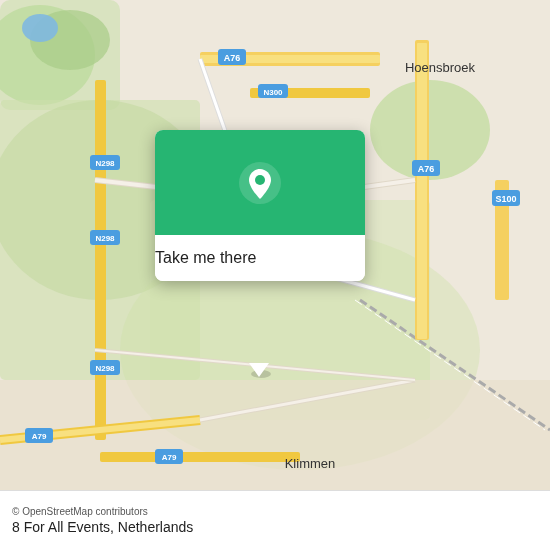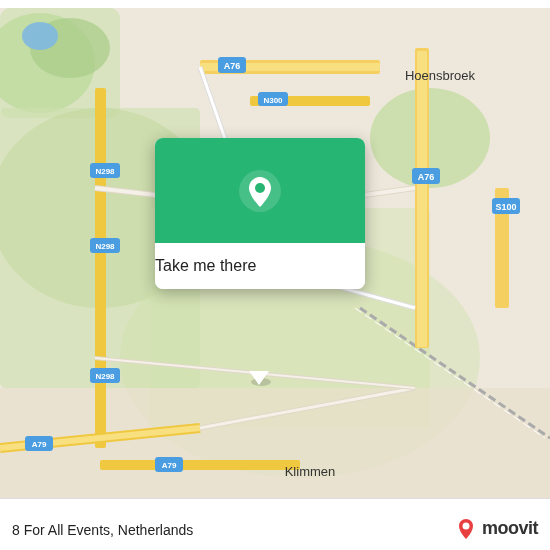--- a/index.html
+++ b/index.html
@@ -10,21 +10,20 @@
       overflow: hidden;
       position: relative;
     }
 
     #map-container {
       width: 550px;
       height: 490px;
       position: relative;
       overflow: hidden;
       background-color: #e8f0d8;
-      margin-top: 8px;
     }
 
     
     .map-bg {
       width: 100%;
       height: 100%;
       position: absolute;
       top: 0; left: 0;
       background: #f0ebe0;
     }
@@ -232,23 +231,16 @@
     border-left: 10px solid transparent;
     border-right: 10px solid transparent;
     border-top: 14px solid white;
     z-index: 12;
   "></div>
 
 </div>
 
 <div id="bottom-bar">
   <div class="bottom-left">
+    <span class="attribution-text">© OpenStreetMap contributors</span>
     <span class="location-name">8 For All Events, Netherlands</span>
   </div>
-  <div class="moovit-logo">
-
-    <svg class="moovit-pin" viewBox="0 0 24 24" xmlns="http://www.w3.org/2000/svg">
-      <path d="M12 2 C8 2 5 5 5 9 C5 15 12 22 12 22 C12 22 19 15 19 9 C19 5 16 2 12 2 Z" fill="#e84040"></path>
-      <circle cx="12" cy="9" r="3.5" fill="white"></circle>
-    </svg>
-    <span class="moovit-text">moovit</span>
-  </div>
 </div>
 
 </body></html>

